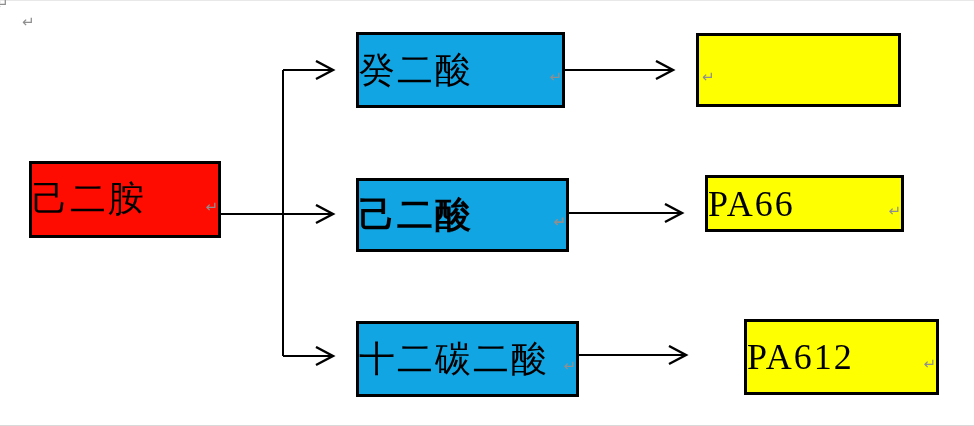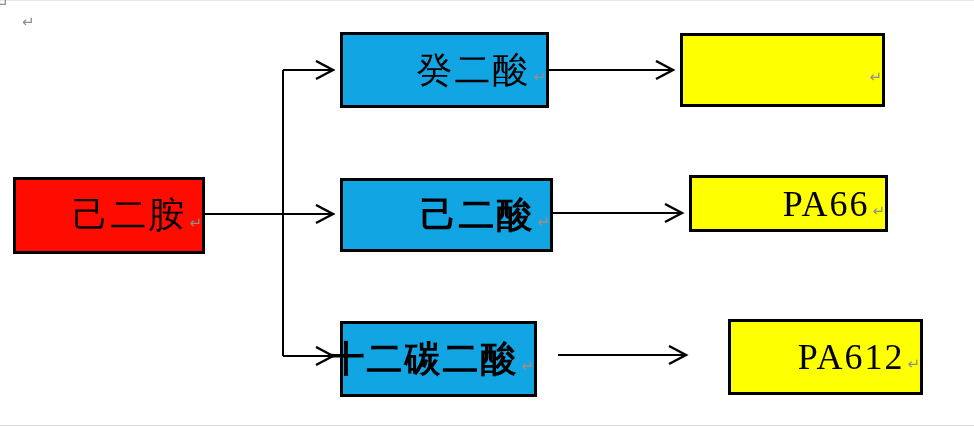--- a/index.html
+++ b/index.html
@@ -13,24 +13,25 @@
   #canvas {
     position: absolute; inset: 0;
     border-top: 1px solid #e8e8e8;
     border-bottom: 1px solid #d9d9d9;
   }
   svg.connectors { position: absolute; left: 0; top: 0; width: 974px; height: 426px; }
   .node {
     position: absolute;
     border: 3px solid var(--border);
     box-sizing: border-box;
-    display: flex; align-items: center; justify-content: flex-end;
+    display: flex; align-items: center; justify-content: space-between;
     font-size: 36px; color: #000;
     letter-spacing: 2px;
     white-space: nowrap;
+    margin-left: 16px;
   }
   .node.red    { background: var(--red); }
   .node.blue   { background: var(--blue); }
   .node.yellow { background: var(--yellow); }
   .pmark {
     font-size: 15px; color: var(--mark);
     letter-spacing: 0;
     margin-left: 3px; margin-top: 14px;
     font-family: "DejaVu Sans", sans-serif;
   }
@@ -60,34 +61,34 @@
 
     <line x1="283" y1="69" x2="333" y2="69" stroke="#000" stroke-width="2" marker-end="url(#arrow)"></line>
 
     <line x1="283" y1="355" x2="333" y2="355" stroke="#000" stroke-width="2" marker-end="url(#arrow)"></line>
 
     <line x1="549" y1="69" x2="673" y2="69" stroke="#000" stroke-width="2" marker-end="url(#arrow)"></line>
     <line x1="553" y1="212" x2="682" y2="212" stroke="#000" stroke-width="2" marker-end="url(#arrow)"></line>
     <line x1="558" y1="354" x2="686" y2="354" stroke="#000" stroke-width="2" marker-end="url(#arrow)"></line>
   </svg>
 
-  <div class="node red" style="left:13px; top:176px; width:192px; height:77px;">
+  <div class="node red" style="left:13px; top:160px; width:192px; height:77px;">
     <span>己二胺</span>
     <span class="pmark">↵</span>
   </div>
 
   <div class="node blue" style="left:340px; top:31px; width:209px; height:76px;">
     <span>癸二酸</span>
     <span class="pmark">↵</span>
   </div>
   <div class="node blue" style="left:340px; top:177px; width:213px; height:74px;font-weight:bold;">
     <span>己二酸</span>
     <span class="pmark">↵</span>
   </div>
-  <div class="node blue" style="left:340px; top:320px; width:197px; height:76px;font-weight:bold;">
+  <div class="node blue" style="left:340px; top:320px; width:223px; height:76px;">
     <span>十二碳二酸</span>
     <span class="pmark">↵</span>
   </div>
 
   <div class="node yellow" style="left:680px; top:32px; width:205px; height:74px;">
     <span class="pmark">↵</span>
   </div>
   <div class="node yellow" style="left:689px; top:174px; width:199px; height:57px;">
     <span>PA66</span>
     <span class="pmark">↵</span>

